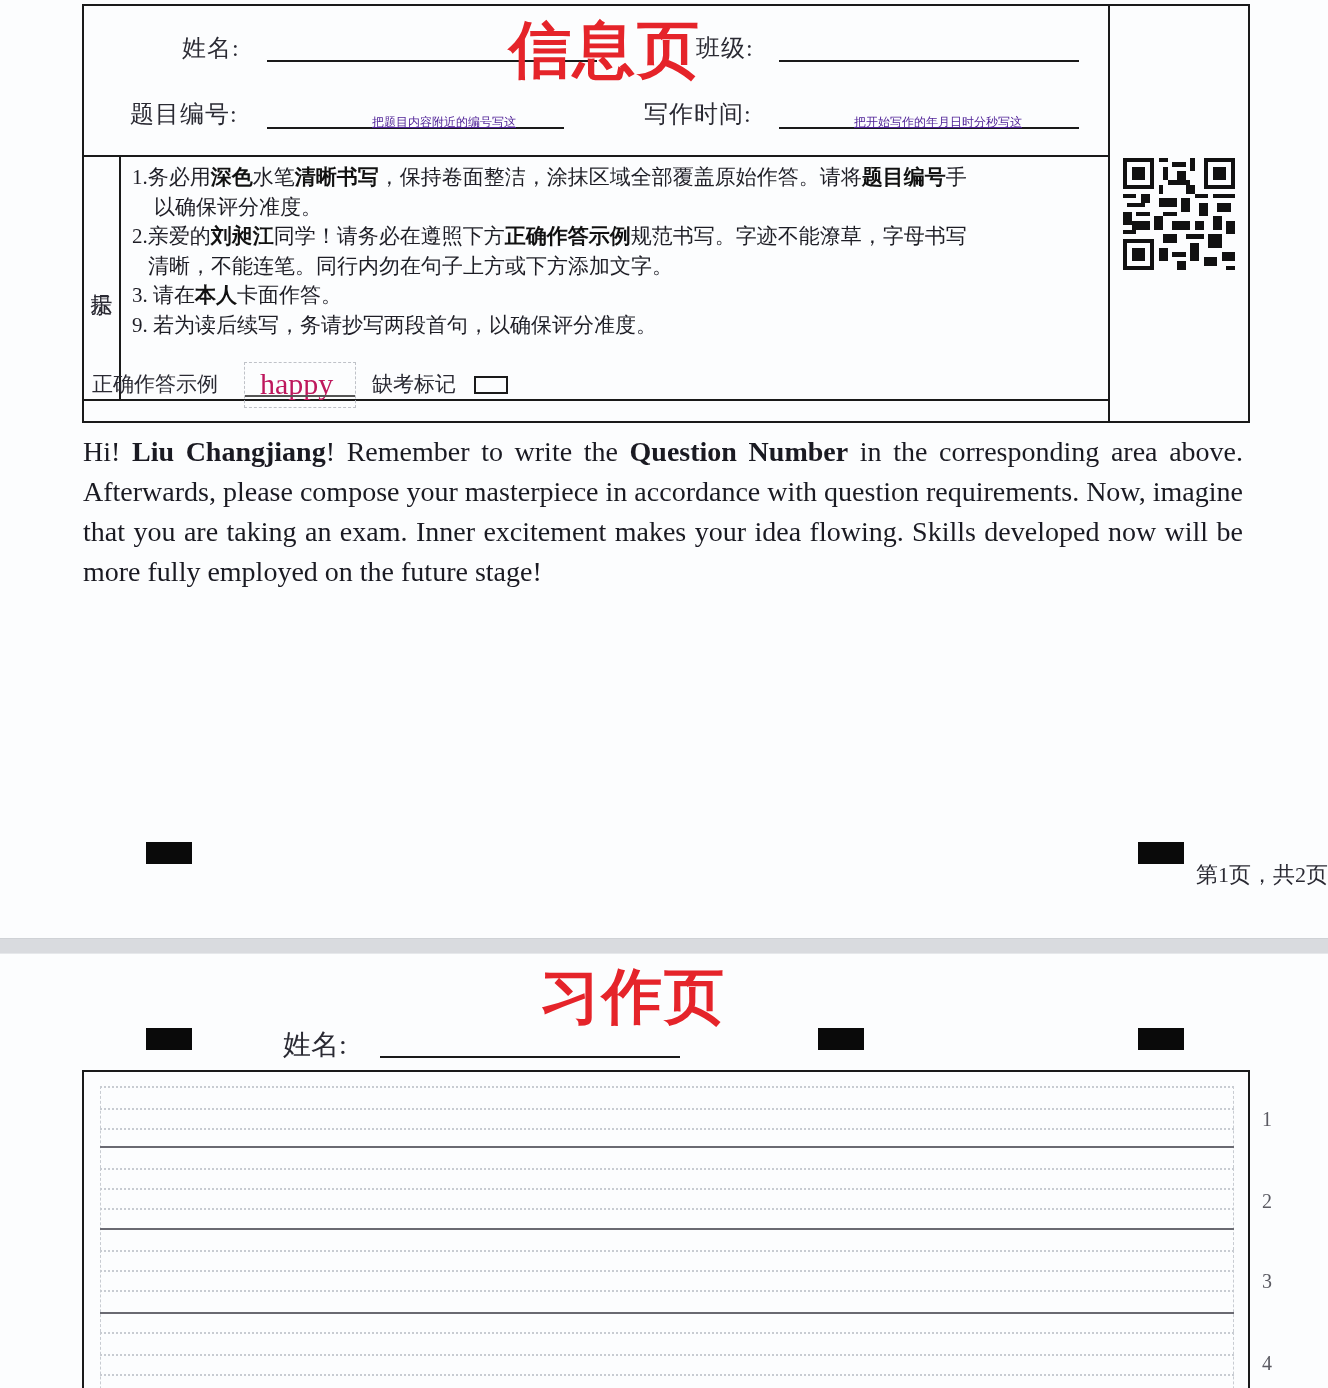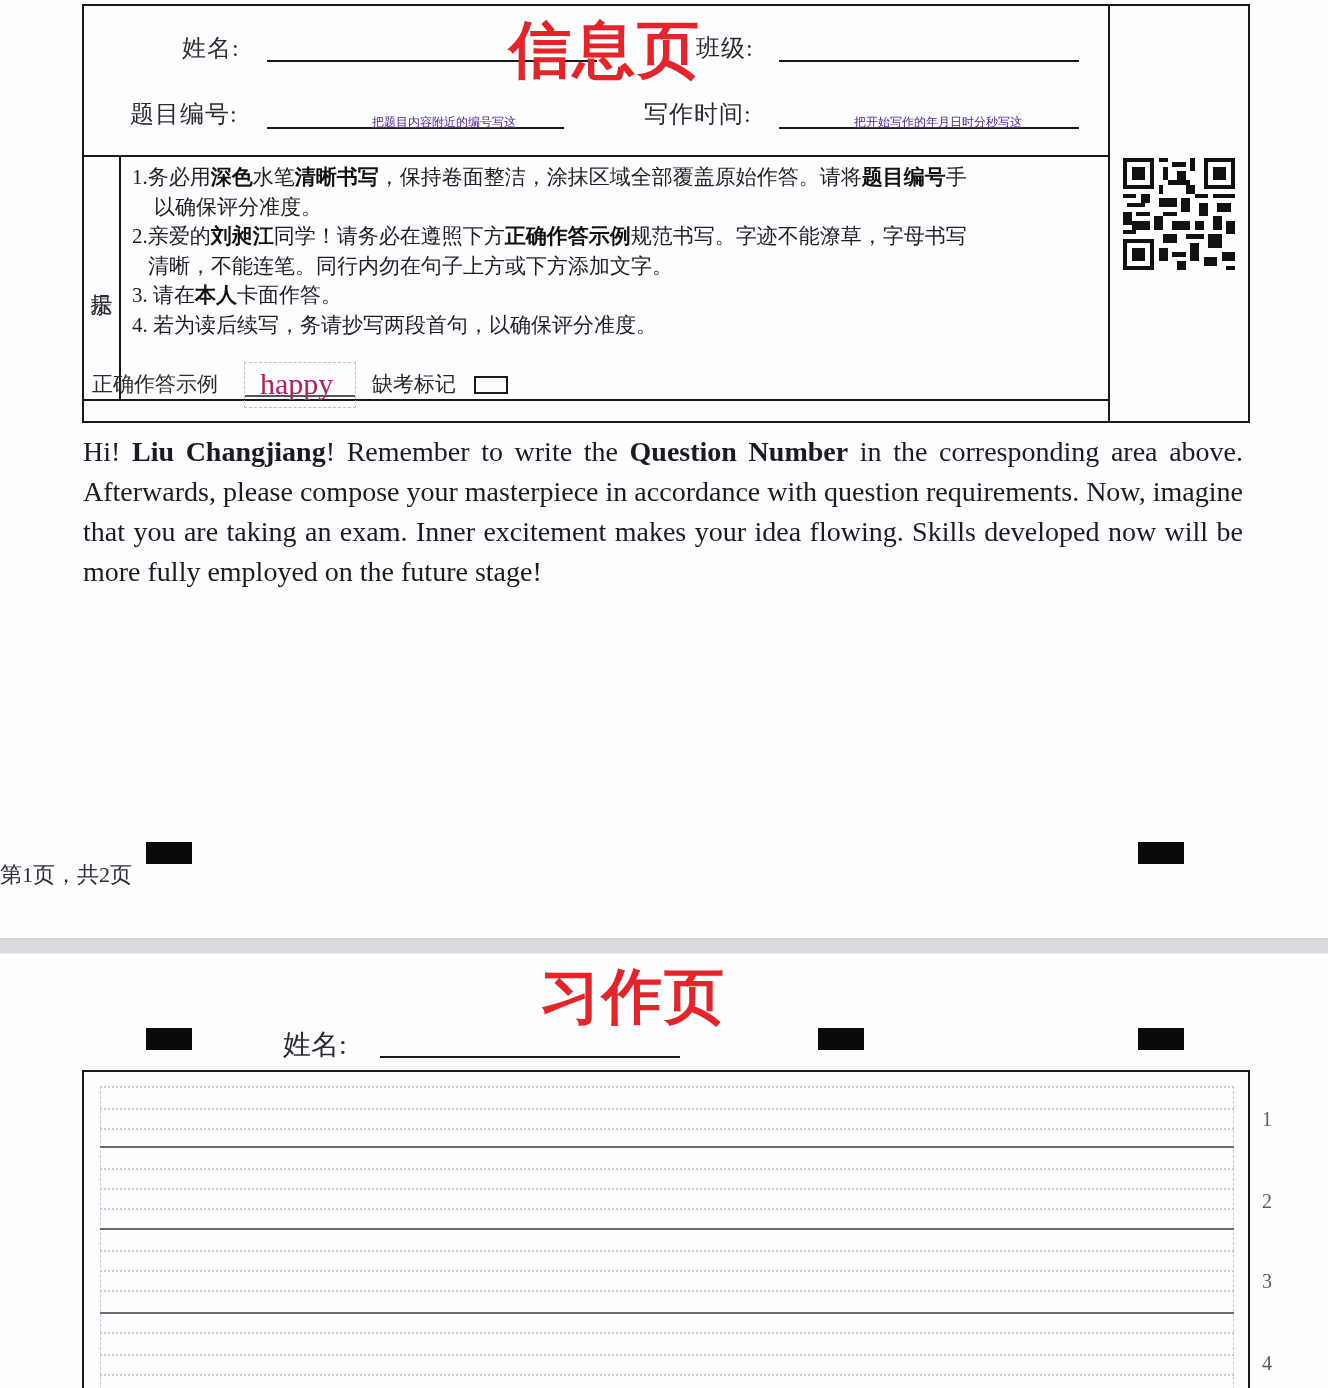--- a/index.html
+++ b/index.html
@@ -42,21 +42,21 @@
     .qr-cell { position: absolute; left: 1038px; top: 152px; width: 114px; height: 112px; }
 
     
     .en-para { position: absolute; left: 83px; top: 432px; width: 1160px; font-size: 28px; line-height: 40px; text-align: justify; color: #1a1a22; }
     .en-para b { font-weight: bold; }
     .zh-para { position: absolute; left: 83px; top: 645px; width: 1160px; font-family: "DejaVu Sans", sans-serif; font-size: 27px; line-height: 40px; color: #1a1a22; letter-spacing: 1.5px; }
     .zh-para b { font-weight: bold; }
 
     .marker { position: absolute; width: 46px; height: 22px; background: #0a0a0a; }
 
-    .page-num { position: absolute; left: 0; width: 1328px; top: 860px; text-align: left; font-size: 22px; color: #2a2a33; }
+    .page-num { position: absolute; left: 0; width: 1328px; top: 860px; text-align: right; font-size: 22px; color: #2a2a33; }
 
     
     .p2-name-lbl { position: absolute; left: 283px; top: 72px; font-size: 28px; color: #2a2a33; }
     .p2-name-line { position: absolute; left: 380px; top: 102px; width: 300px; border-bottom: 2px solid #1a1a1a; }
     .writing-box { position: absolute; left: 82px; top: 116px; width: 1168px; height: 330px; border: 2px solid #1a1a1a; border-bottom: none; }
     .line-group { position: absolute; left: 16px; width: 1134px; height: 82px; }
     .dot { position: absolute; left: 0; right: 0; border-top: 2px dotted #c8ccd2; }
     .solid { position: absolute; left: 0; right: 0; border-top: 2px solid #6a6a72; }
     .side-dash { position: absolute; top: 0; bottom: 0; border-left: 1px dashed #c8ccd2; }
     .line-num { position: absolute; left: 1262px; font-size: 20px; color: #5a5a62; }
@@ -89,21 +89,21 @@
       <div class="tips-row">
         <div class="tips-side">
           <span>提示</span>
         </div>
         <div class="tips-body">
           <p><span>1.务必用</span><b>深色</b><span>水笔</span><b>清晰书写</b><span>，保持卷面整洁，涂抹区域全部覆盖原始作答。请将</span><b>题目编号</b><span>手</span></p>
           <p class="ind">以确保评分准度。</p>
           <p><span>2.亲爱的</span><b>刘昶江</b><span>同学！请务必在遵照下方</span><b>正确作答示例</b><span>规范书写。字迹不能潦草，字母书写</span></p>
           <p class="ind2">清晰，不能连笔。同行内勿在句子上方或下方添加文字。</p>
           <p><span>3. 请在</span><b>本人</b><span>卡面作答。</span></p>
-          <p><span>4. 若为读后续写，务请抄写两段首句，以确保评分准度。</span></p>
+          <p><span>9. 若为读后续写，务请抄写两段首句，以确保评分准度。</span></p>
         </div>
       </div>
 
       <div class="sample-row">
         <span class="s-label">正确作答示例</span>
         <div class="happy-box">
           <span>happy</span>
           <div class="hl"></div>
         </div>
         <span class="absent-lbl">缺考标记</span>

